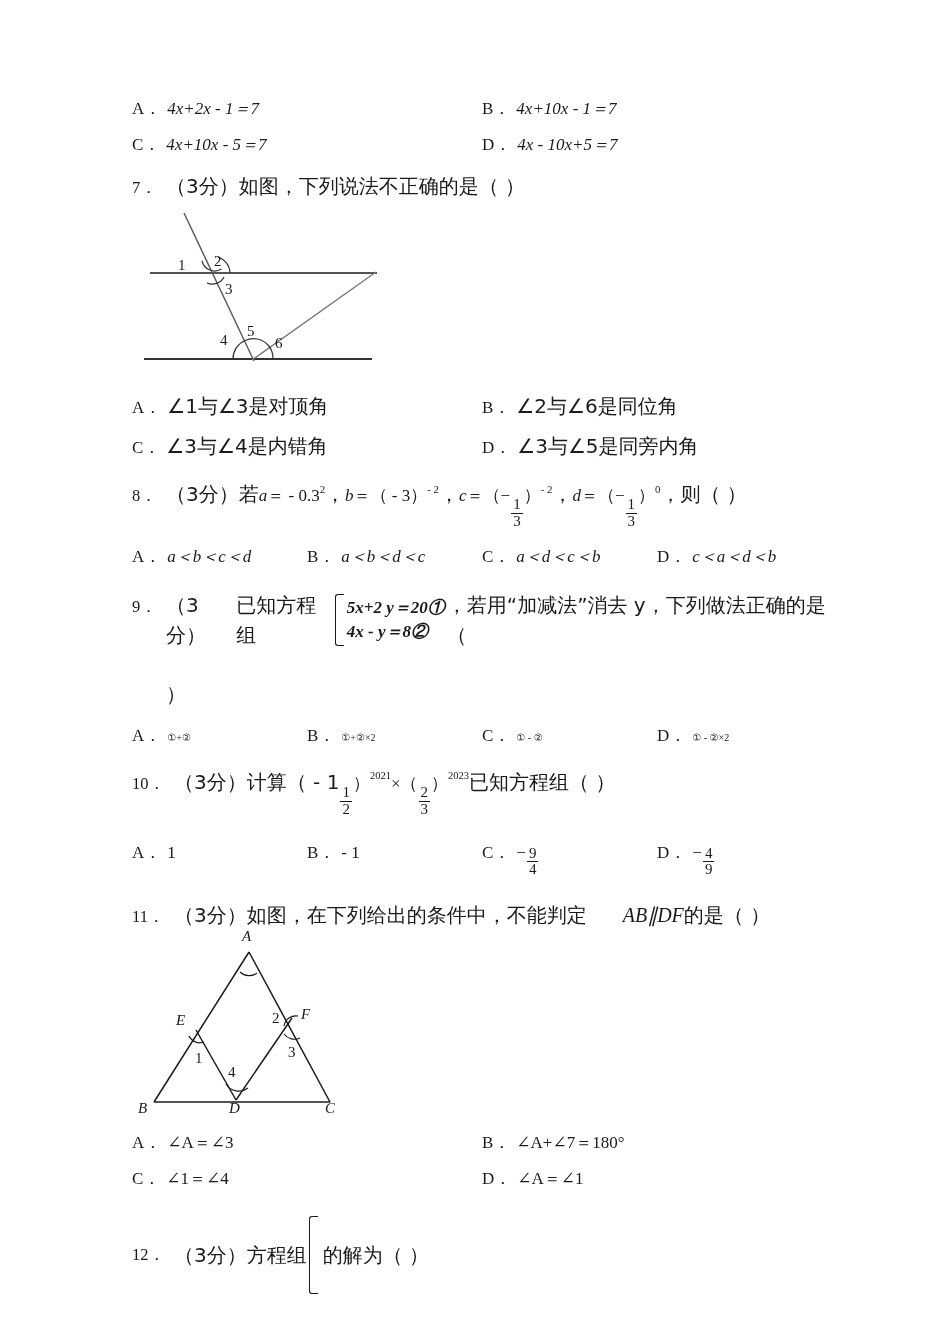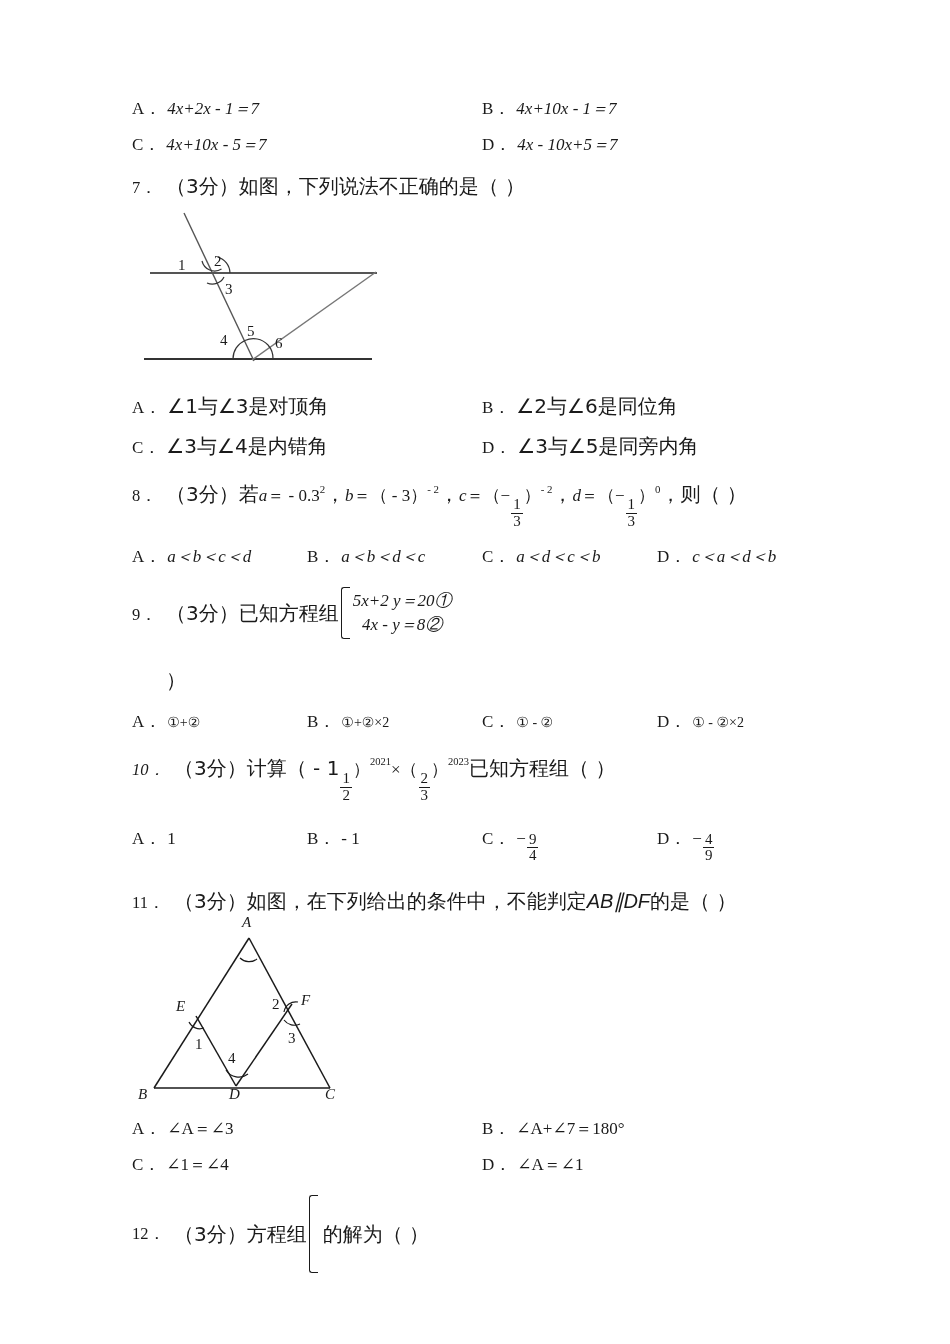--- a/index.html
+++ b/index.html
@@ -83,29 +83,30 @@
   sup.expbig {
     font-size: 0.62em;
     vertical-align: 0.95em;
     line-height: 0;
     margin-top: 20px;
   }
 
   
   .circnum {
     display: inline-block;
-    font-size: 14px;
+    font-size: 10px;
   }
 
   
   .sys {
     display: inline-flex;
     align-items: stretch;
     vertical-align: middle;
-    margin: 0 2px;
+    margin: 7px 2px;
+    font-weight: bold;
   }
   .sys .brace {
     width: 8px;
     border-left: 1.3px solid #1a1a1a;
     border-top: 1.3px solid #1a1a1a;
     border-bottom: 1.3px solid #1a1a1a;
     border-radius: 3px 0 0 3px;
     margin-right: 3px;
   }
   .sys .rows {
@@ -257,23 +258,24 @@
 
     <div class="qline">
       <span class="qnum">9．</span>
       <span class="qbody" style="display:flex; align-items:center; flex-wrap:nowrap;">
         <span class="cn">（3分）</span>
           <span class="cn">已知方程组</span>
         <span class="sys" style="height:52px;">
           <span class="brace"></span>
           <span class="rows">
             <div class="ital">5x+2 y＝20①</div>
-            <div class="ital" style="text-align:center;">4x - y＝8②</div>
+            <div class="ital" style="">4x - y＝8②</div>
           </span>
         </span>
+        <span class="cn">，若用“加减法”消去 y，下列做法正确的是（</span>
       </span>
     </div>
     <div class="qline" style="margin-top:26px;">
       <span class="qnum"></span>
       <span class="qbody cn">）</span>
     </div>
 
     <div class="sp14"></div>
 
     <div class="opt-row opt4">
@@ -291,21 +293,21 @@
       </div>
       <div class="opt">
         <span class="opt-lab">D．</span>
         <span class="circnum">① - ②×2</span>
       </div>
     </div>
 
     <div class="sp18"></div>
 
     <div class="qline">
-      <span class="qnum" style="min-width:42px;font-style:italic;">10．</span>
+      <span class="qnum" style="min-width:42px;">10．</span>
       <span class="qbody">
         <span class="cn">（3分）</span><span class="cn">计算（ - 1</span><span class="frac">
             <span class="num">1</span>
             <span class="den">2</span>
           </span><span>）</span><sup class="expbig">2021</sup><span>×（</span><span class="frac">
             <span class="num">2</span>
             <span class="den">3</span>
           </span><span>）</span><sup class="expbig">2023</sup><span class="cn">已知方程组（      ）</span>
       </span>
     </div>
@@ -336,21 +338,21 @@
             <span class="num">4</span>
             <span class="den">9</span>
           </span>
       </div>
     </div>
 
     <div class="sp22"></div>
 
     <div class="qline">
       <span class="qnum" style="min-width:42px;">11．</span>
-      <span class="qbody cn"><span>（3分）</span><span>如图，在下列给出的条件中，不能判定</span><span class="ital" style="font-family:Liberation Sans, sans-serif;">AB∥DF</span><span>的是（      ）</span></span>
+      <span class="qbody cn"><span>（3分）</span><span>如图，在下列给出的条件中，不能判定</span><span class="ital" style="font-family:Liberation Serif, serif;margin-left:36px;">AB∥DF</span><span>的是（      ）</span></span>
     </div>
 
     <div class="figwrap" style="height:200px;">
       <svg width="300" height="200" viewBox="0 0 300 200">
 
         <line x1="22" y1="172" x2="198" y2="172" stroke="#1a1a1a" stroke-width="1.5"></line>
         <line x1="22" y1="172" x2="117" y2="22" stroke="#1a1a1a" stroke-width="1.5"></line>
         <line x1="117" y1="22" x2="198" y2="172" stroke="#1a1a1a" stroke-width="1.5"></line>
 
         <line x1="64" y1="100" x2="104" y2="170" stroke="#1a1a1a" stroke-width="1.5"></line>

